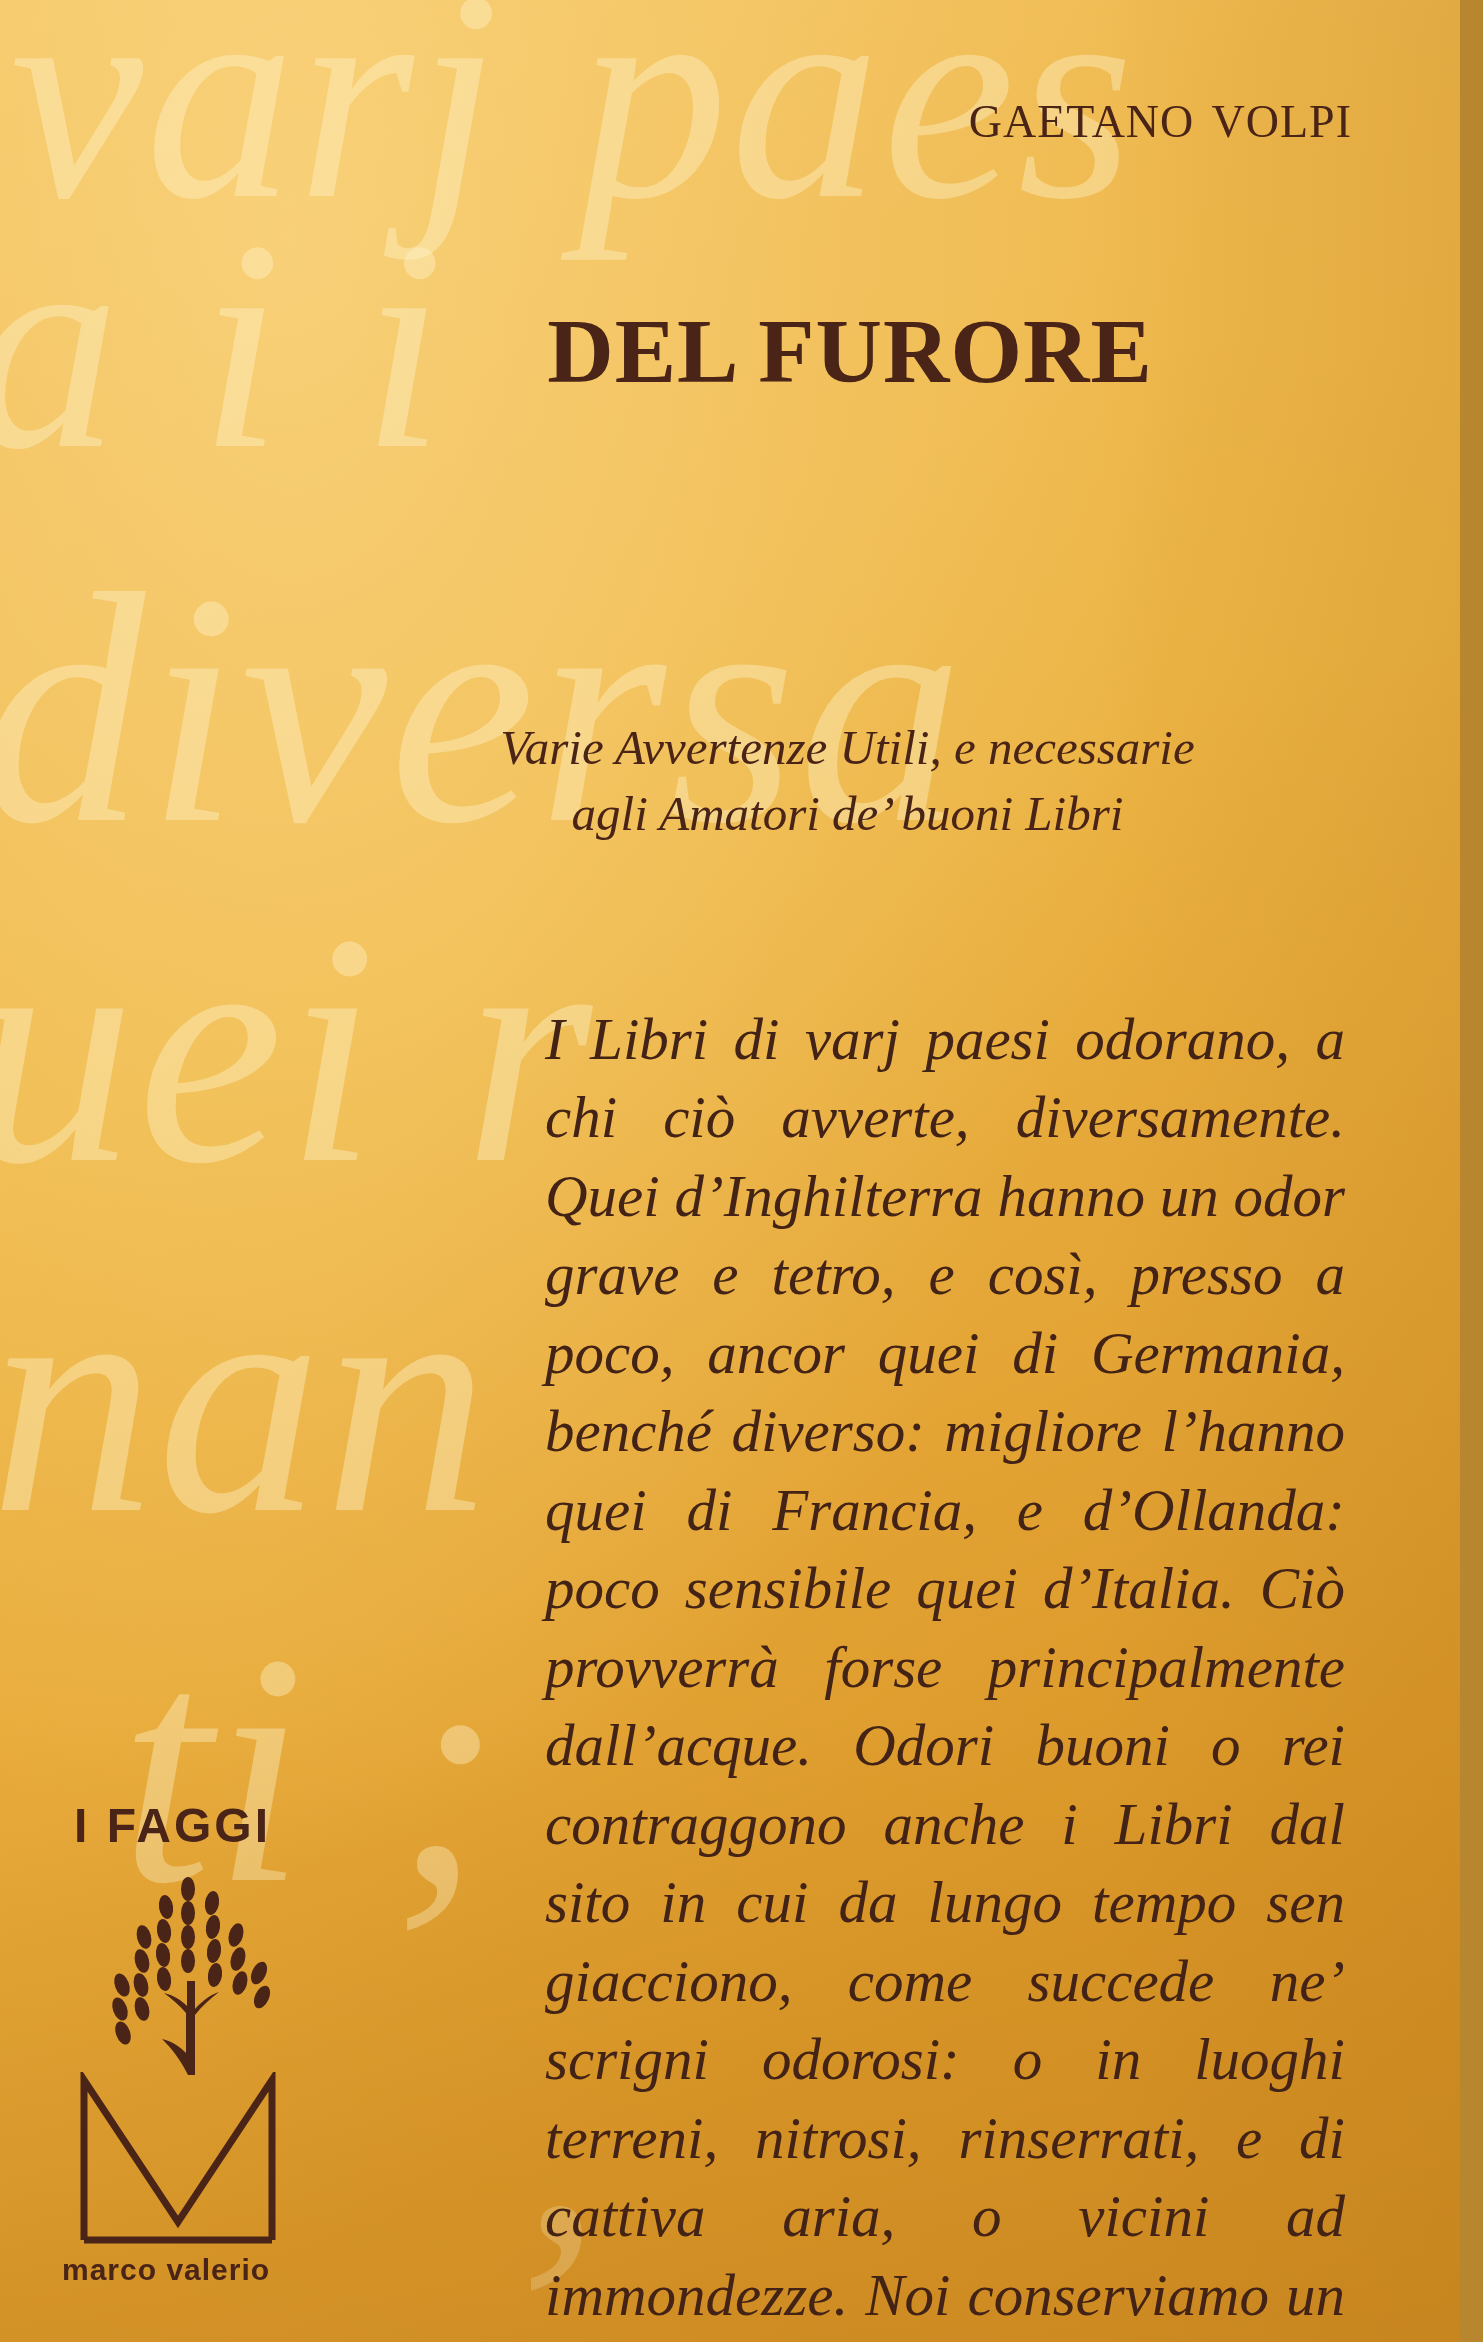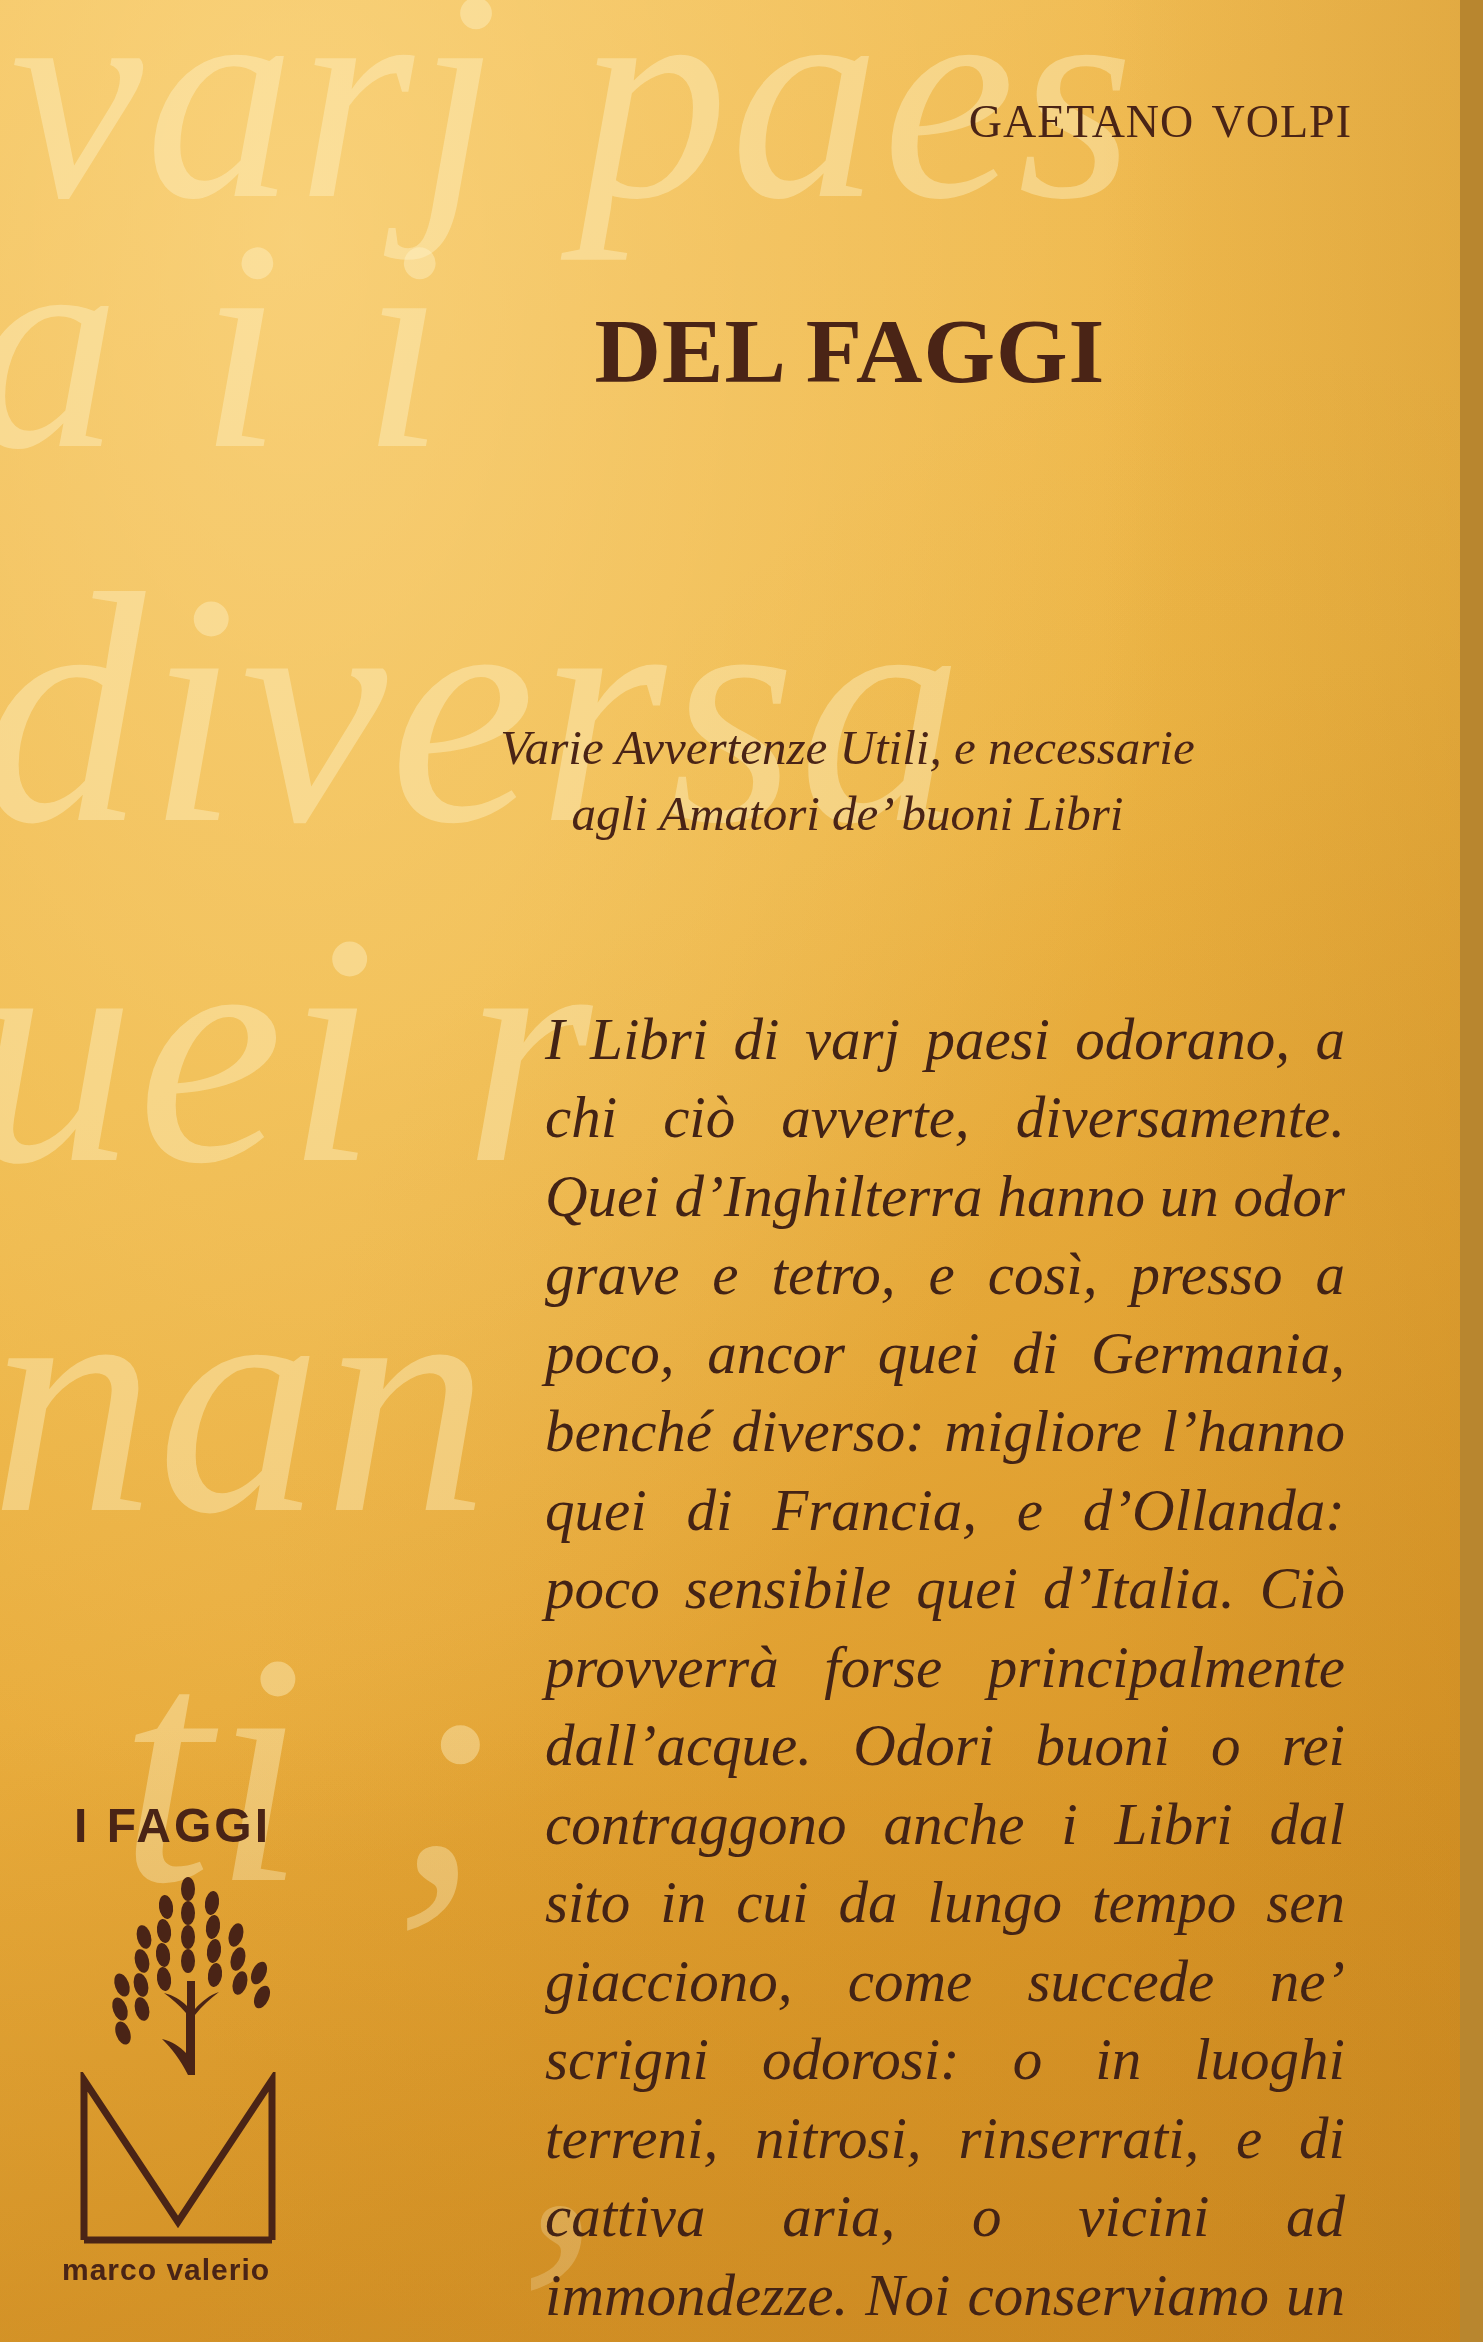--- a/index.html
+++ b/index.html
@@ -168,21 +168,21 @@
   </div>
 
   <div class="shade-right"></div>
   <div class="shade-bottom"></div>
 
   <div class="content">
 
     <div class="author">Gaetano Volpi</div>
 
     <div class="title">
-      <span class="line1">DEL FAGGI</span>
+      <span class="line1">DEL FURORE</span>
     </div>
 
     <div class="subtitle">
       <span class="sline">Varie Avvertenze Utili, e necessarie</span>
       <span class="sline">agli Amatori de’ buoni Libri</span>
     </div>
 
     <div class="blurb">I Libri di varj paesi odorano, a chi ciò avverte, diversamente. Quei d’Inghilterra hanno un odor grave e tetro, e così, presso a poco, ancor quei di Germania, benché diverso: migliore l’hanno quei di Francia, e d’Ollanda: poco sensibile quei d’Italia. Ciò provverrà forse principalmente dall’acque. Odori buoni o rei contraggono anche i Libri dal sito in cui da lungo tempo sen giacciono, come succede ne’ scrigni odorosi: o in luoghi terreni, nitrosi, rinserrati, e di cattiva aria, o vicini ad immondezze. Noi conserviamo un bel testo Greco di Sofocle in ottavo dal Colineo impresso in Parigi nel 1528, di gratissimo odore. Vedi le Lettere di S. Caterina da Siena in 4 di Venezia del 1562 spiranti soave fragranza.</div>
 
     <div class="imprint">

